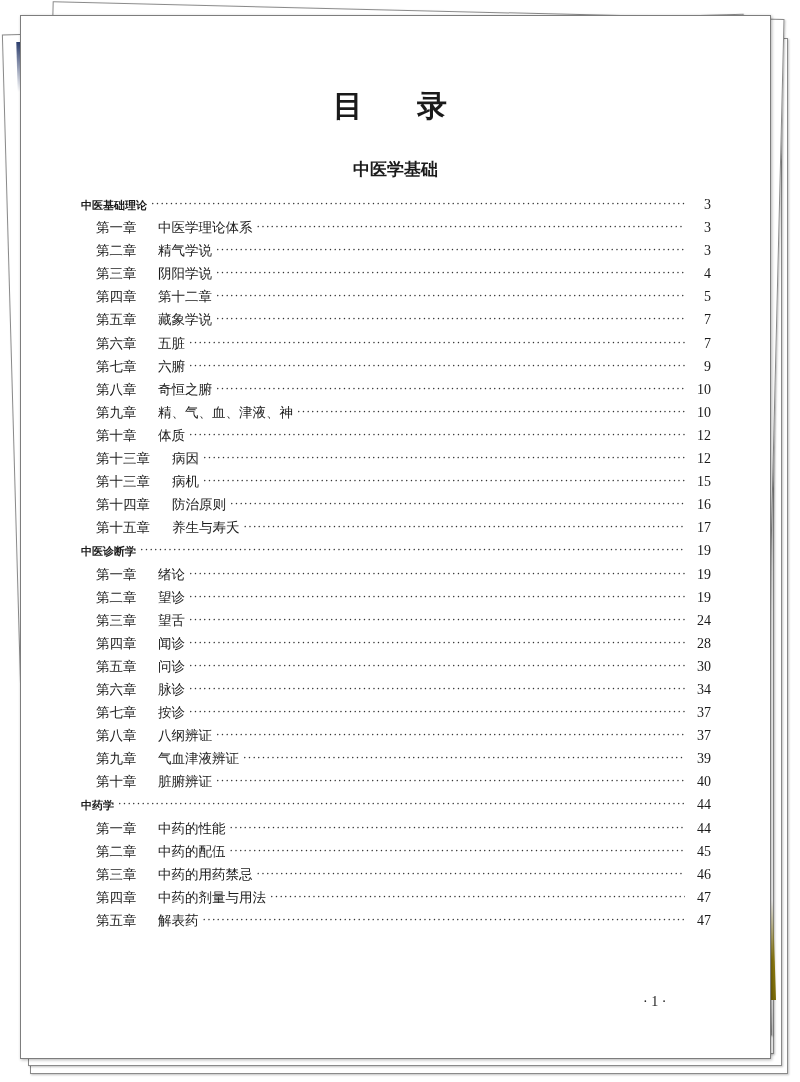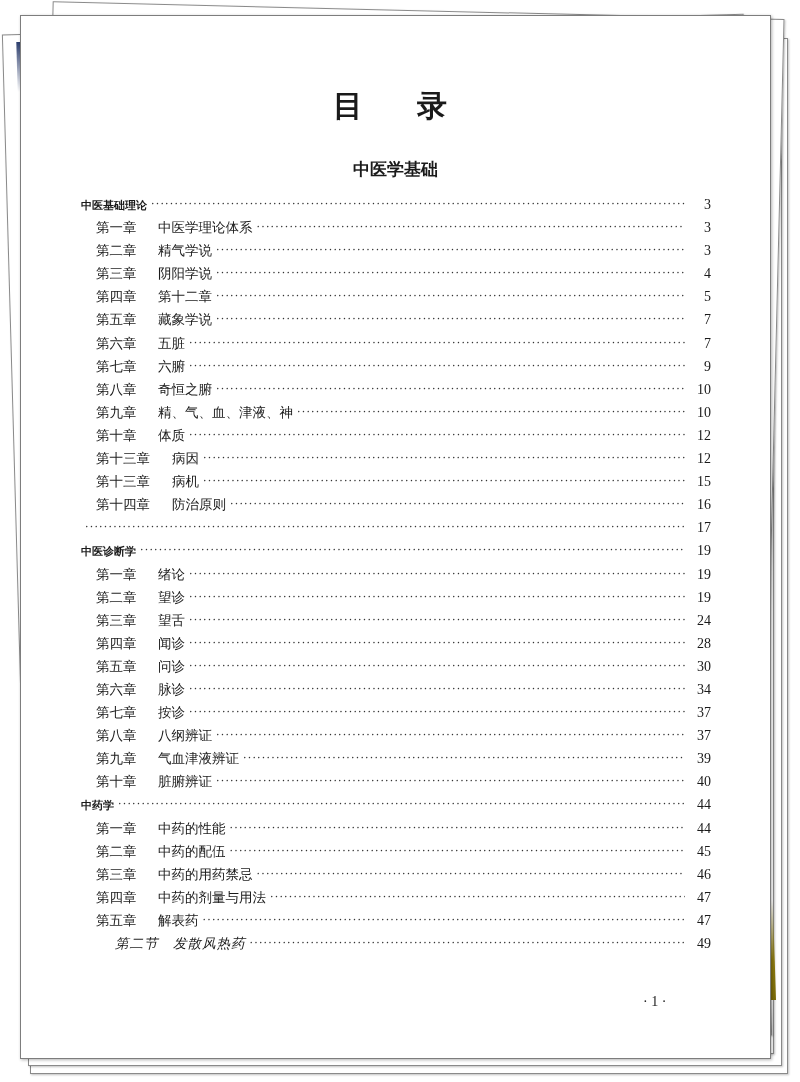--- a/index.html
+++ b/index.html
@@ -270,20 +270,24 @@
       </div>
       <div class="row chapter long">
         <span class="label">
           <span class="num">第十四章</span>
           <span class="name">防治原则</span>
         </span>
         <span class="leader"></span>
         <span class="page-no">16</span>
       </div>
       <div class="row chapter long">
+        <span class="label">
+          <span class="num">第十五章</span>
+          <span class="name">养生与寿夭</span>
+        </span>
         <span class="leader"></span>
         <span class="page-no">17</span>
       </div>
       <div class="row section">
         <span class="label">
           <span class="name">中医诊断学</span>
         </span>
         <span class="leader"></span>
         <span class="page-no">19</span>
       </div>
@@ -406,25 +410,17 @@
         <span class="leader"></span>
         <span class="page-no">47</span>
       </div>
       <div class="row chapter">
         <span class="label">
           <span class="num">第五章</span>
           <span class="name">解表药</span>
         </span>
         <span class="leader"></span>
         <span class="page-no">47</span>
-      </div>
-      <div class="row subsection">
-        <span class="label">
-          <span class="num">第二节</span>
-          <span class="name">发散风热药</span>
-        </span>
-        <span class="leader"></span>
-        <span class="page-no">49</span>
       </div>
     </div>
 
   <div class="footer-page">· 1 ·</div>
 </div>
 
 </body></html>

